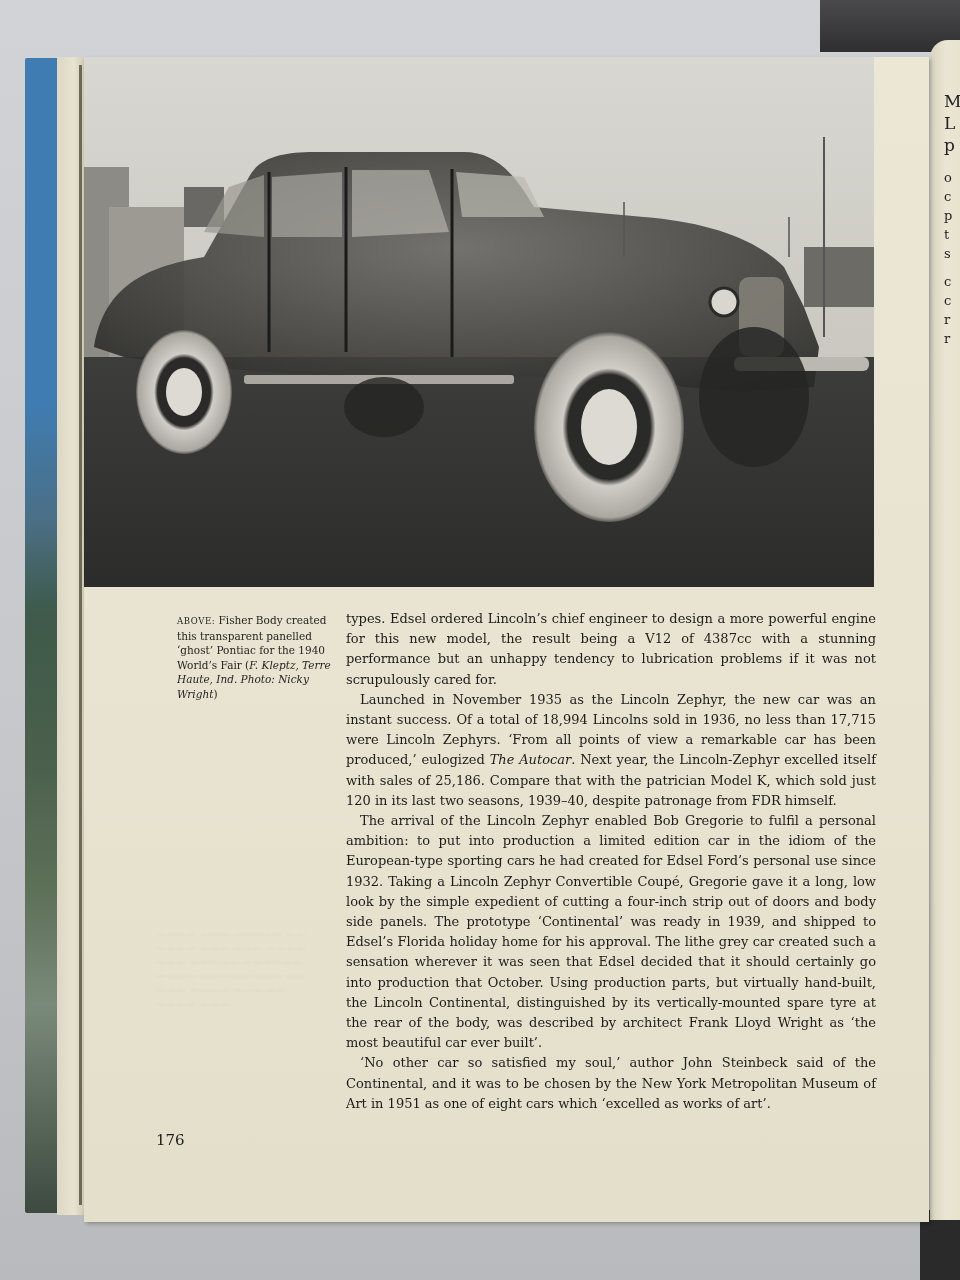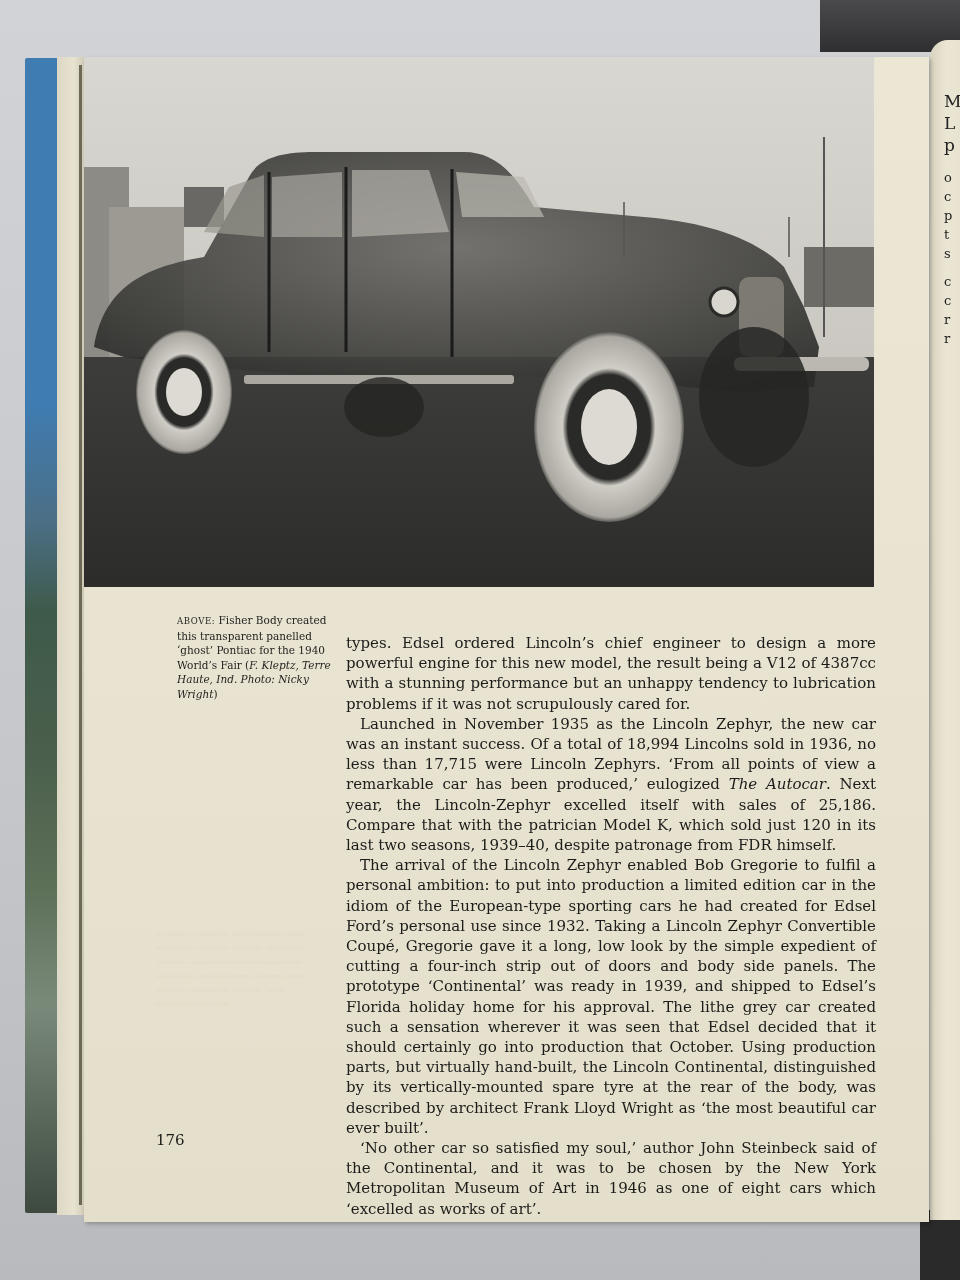--- a/index.html
+++ b/index.html
@@ -61,22 +61,22 @@
     .photo svg { display: block; }
     
     .caption {
       position: absolute; left: 74px; top: 556px; width: 160px;
       font-size: 10.5px; line-height: 14.5px; color: #1e1e1c; margin-left: 19px;
     }
     .caption .lead { font-size: 8.5px; letter-spacing: 0.6px; text-transform: uppercase; }
     .caption .credit { font-style: italic; }
     
     .body-text {
-      position: absolute; left: 262px; top: 576px; width: 530px;
-      font-size: 15px; line-height: 20.2px; color: #1c1c1a;
+      position: absolute; left: 262px; top: 552px; width: 530px;
+      font-size: 13px; line-height: 20.2px; color: #1c1c1a;
       text-align: justify;
     }
     .body-text p { margin: 0; }
     .body-text p.indent { text-indent: 14px; }
     .body-text i { }
     
     .showthrough {
       position: absolute; left: 72px; top: 870px; width: 165px;
       color: rgba(120,115,100,0.12); font-size: 10px; line-height: 14px;
       filter: blur(1.2px);
@@ -181,17 +181,17 @@
   </div>
 
   <div class="showthrough">
     ———— ——— ————— ——<br>———— ——— ——— ————<br>——— ————— ——————<br>———— ————— ——— ——<br>——— ———— ——— ——<br>———— ———
   </div>
 
   <div class="body-text">
     <p>types. Edsel ordered Lincoln’s chief engineer to design a more powerful engine for this new model, the result being a V12 of 4387cc with a stunning performance but an unhappy tendency to lubrication problems if it was not scrupulously cared for.</p>
     <p class="indent"><span>Launched in November 1935 as the Lincoln Zephyr, the new car was an instant success. Of a total of 18,994 Lincolns sold in 1936, no less than 17,715 were Lincoln Zephyrs. ‘From all points of view a remarkable car has been produced,’ eulogized </span><i>The Autocar</i><span>. Next year, the Lincoln-Zephyr excelled itself with sales of 25,186. Compare that with the patrician Model K, which sold just 120 in its last two seasons, 1939–40, despite patronage from FDR himself.</span></p>
     <p class="indent">The arrival of the Lincoln Zephyr enabled Bob Gregorie to fulfil a personal ambition: to put into production a limited edition car in the idiom of the European-type sporting cars he had created for Edsel Ford’s personal use since 1932. Taking a Lincoln Zephyr Convertible Coupé, Gregorie gave it a long, low look by the simple expedient of cutting a four-inch strip out of doors and body side panels. The prototype ‘Continental’ was ready in 1939, and shipped to Edsel’s Florida holiday home for his approval. The lithe grey car created such a sensation wherever it was seen that Edsel decided that it should certainly go into production that October. Using production parts, but virtually hand-built, the Lincoln Continental, distinguished by its vertically-mounted spare tyre at the rear of the body, was described by architect Frank Lloyd Wright as ‘the most beautiful car ever built’.</p>
-    <p class="indent">‘No other car so satisfied my soul,’ author John Steinbeck said of the Continental, and it was to be chosen by the New York Metropolitan Museum of Art in 1946 as one of eight cars which ‘excelled as works of art’.</p>
+    <p class="indent">‘No other car so satisfied my soul,’ author John Steinbeck said of the Continental, and it was to be chosen by the New York Metropolitan Museum of Art in 1951 as one of eight cars which ‘excelled as works of art’.</p>
   </div>
 
   <div class="page-number">176</div>
 </div>
 
 </body></html>

